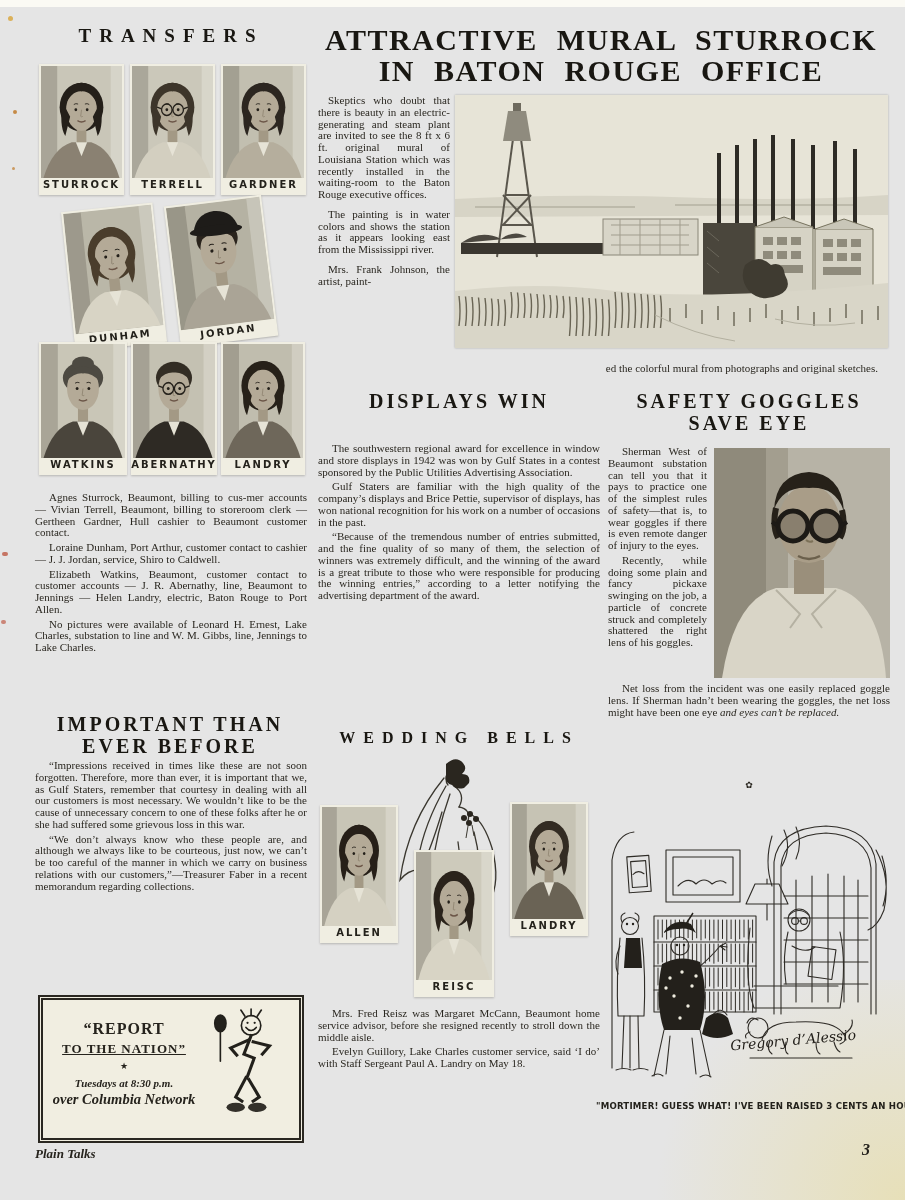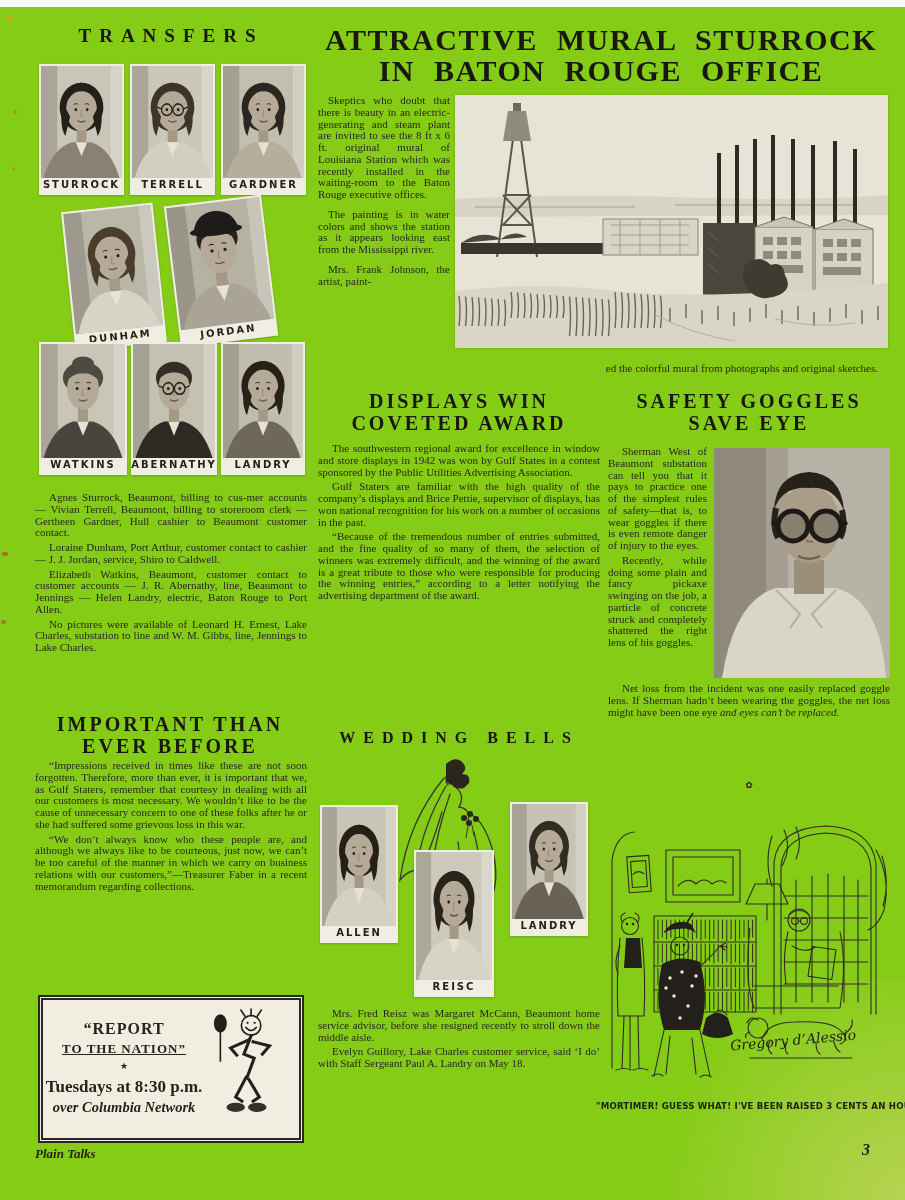--- a/index.html
+++ b/index.html
@@ -1,16 +1,16 @@
 <!DOCTYPE html>
 <html><head>
 <meta charset="utf-8">
 <style>
   html,body{margin:0;padding:0;background:#888;}
-  .page{position:relative;width:905px;height:1200px;background:#84cc16;overflow:hidden;
+  .page{position:relative;width:905px;height:1200px;background:#e5e5e5;overflow:hidden;
         font-family:"Liberation Serif","DejaVu Serif",serif;color:#26231d;}
   .edge-top{position:absolute;left:0;top:0;width:100%;height:7px;background:#fbfaf4;}
   .tint{position:absolute;right:0;bottom:0;width:280px;height:220px;
         background:radial-gradient(circle at 100% 100%, rgba(233,218,140,.5), rgba(233,218,140,0) 70%);}
   .speck{position:absolute;border-radius:50%;}
   .abs{position:absolute;}
   
   .h-sec{font-weight:700;text-align:center;line-height:1.08;color:#191712;}
   .h-transfers{font-size:19px;letter-spacing:8px;}
   .h-main{font-size:30px;letter-spacing:1.5px;word-spacing:10px;line-height:1.04;}
@@ -33,21 +33,21 @@
   .safety-photo svg{width:100%;height:100%;display:block;}
   .netloss{clear:right;}
   .orn{font-family:"DejaVu Sans",sans-serif;font-size:9px;color:#2a2720;text-align:center;}
   
   .report{position:absolute;left:38px;top:995px;width:256px;height:138px;border:5px double #2a2721;
           background:#f1eee1;display:flex;}
   .report-text{width:162px;text-align:center;padding-top:20px;}
   .rt1{font-size:16px;font-weight:700;letter-spacing:1px;}
   .rt2{font-size:13px;font-weight:700;letter-spacing:1px;margin-top:3px;text-decoration:underline;}
   .rstar{font-size:9px;margin-top:4px;font-family:"DejaVu Sans",sans-serif;}
-  .rt3{font-size:17px;font-weight:700;margin-top:6px;}
+  .rt3{font-size:11px;font-weight:700;font-style:italic;margin-top:6px;}
   .rt4{font-size:14.5px;font-weight:700;font-style:italic;margin-top:2px;}
   .reddy{width:84px;margin-top:8px;}
   
   .cartoon{position:absolute;left:600px;top:796px;width:292px;height:284px;}
   .cartoon svg{width:100%;height:100%;display:block;}
   .sig{position:absolute;left:730px;top:1032px;font-style:italic;font-size:14px;color:#201d18;
        transform:rotate(-5deg);font-family:"DejaVu Serif",serif;}
   .caption{position:absolute;left:596px;top:1101px;width:298px;text-align:center;white-space:nowrap;
            font-family:"DejaVu Sans","Liberation Sans",sans-serif;font-weight:700;font-size:8.6px;
            letter-spacing:.2px;color:#23211b;}
@@ -416,21 +416,20 @@
           </g>
         <path d="M200,220 q40,20 80,26 M320,224 q40,10 80,4" stroke="#b3b0a0" fill="none"></path>
       </svg>
     </div>
     <div class="abs oneline" style="left:318px;top:362px;width:560px">ed the colorful mural from photographs and original sketches.</div>
   </section>
 
   <section>
     <h2 class="abs h-sec h-col" style="left:318px;top:391px;width:282px;margin:0">
       <span style="display:block">DISPLAYS WIN</span>
-      <span style="display:block">COVETED AWARD</span>
     </h2>
     <div class="abs body" style="left:318px;top:443px;width:282px">
       <p>The southwestern regional award for excellence in window and store displays in 1942 was won by Gulf States in a contest sponsored by the Public Utilities Advertising Association.</p>
       <p>Gulf Staters are familiar with the high quality of the company’s displays and Brice Pettie, supervisor of displays, has won national recognition for his work on a number of occasions in the past.</p>
       <p>“Because of the tremendous number of entries submitted, and the fine quality of so many of them, the selection of winners was extremely difficult, and the winning of the award is a great tribute to those who were responsible for producing the winning entries,” according to a letter notifying the advertising department of the award.</p>
     </div>
   </section>
 
   <section>
     <h2 class="abs h-sec h-col" style="left:608px;top:391px;width:282px;margin:0">

